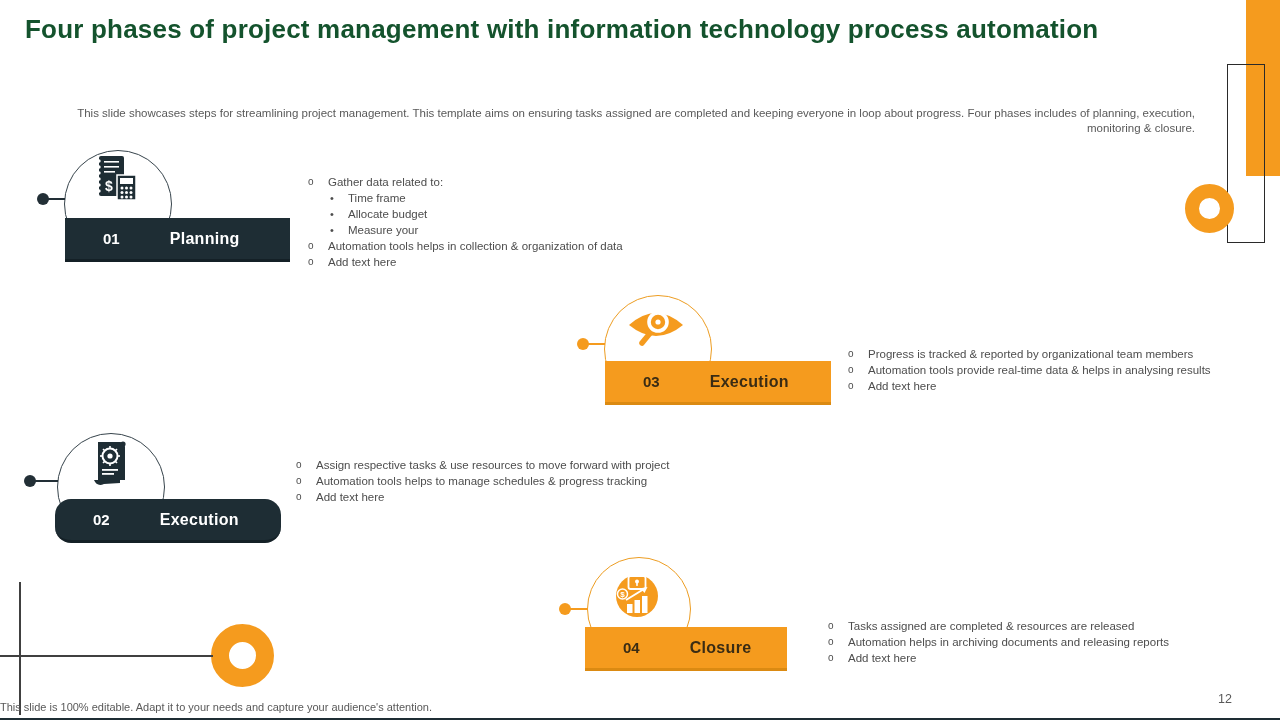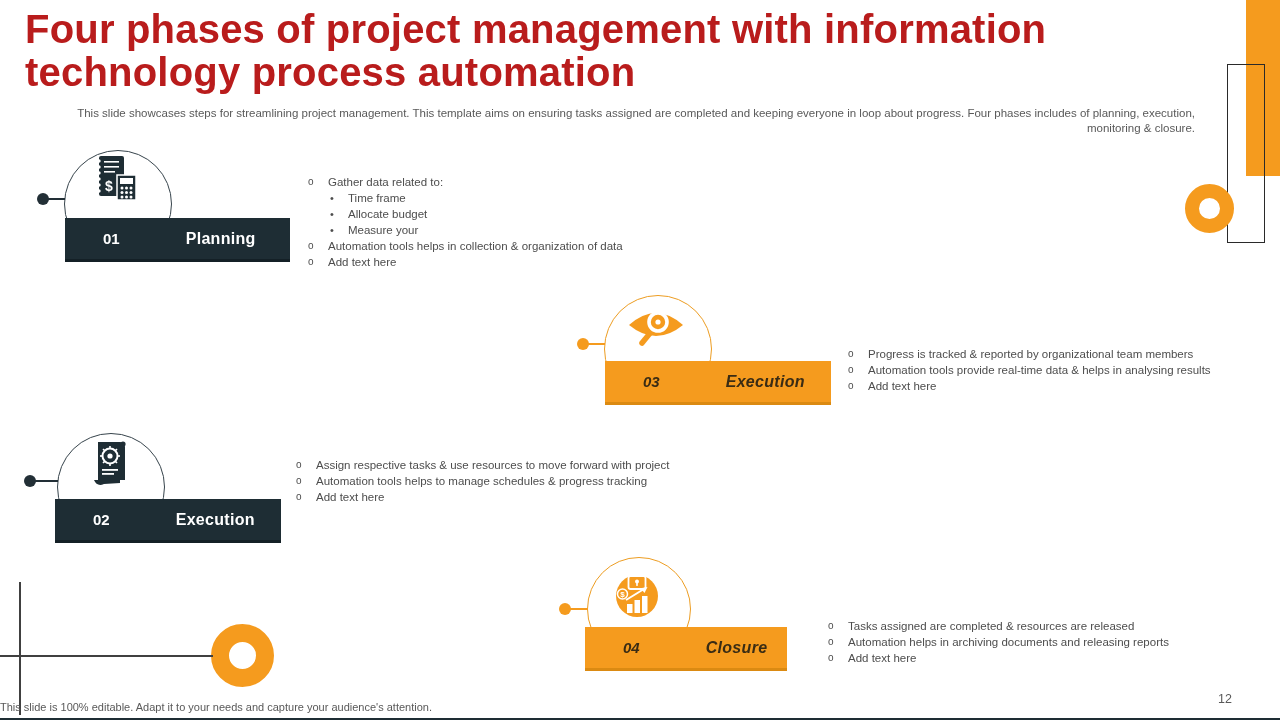--- a/index.html
+++ b/index.html
@@ -1,39 +1,39 @@
 <!DOCTYPE html>
 <html><head>
 <meta charset="utf-8">
 <style>
   html,body{margin:0;padding:0;background:#e8e8e8;}
   .slide{position:relative;width:1280px;height:720px;background:#ffffff;overflow:hidden;
          font-family:"Liberation Sans",sans-serif;}
   
-  .title{position:absolute;left:25px;top:8px;width:1120px;font-size:40px;line-height:43px;
-         font-weight:bold;color:#b91c1c;letter-spacing:.2px;}
+  .title{position:absolute;left:25px;top:8px;width:1120px;font-size:26px;line-height:43px;
+         font-weight:bold;color:#14532d;letter-spacing:.2px;}
   .subtitle{position:absolute;left:25px;top:106px;width:1170px;font-size:11.5px;line-height:15px;color:#595959;text-align:right;}
   
   .bar-tr{position:absolute;right:0;top:0;width:34px;height:176px;background:#F59B1E;}
   .rect-outline{position:absolute;left:1227px;top:64px;width:38px;height:179px;
                 border:1.5px solid #2a2a2a;box-sizing:border-box;background:transparent;}
   .donut{position:absolute;border-radius:50%;box-sizing:border-box;background:transparent;}
   .donut-tr{left:1185px;top:184px;width:49px;height:49px;border:14px solid #F59B1E;}
   .donut-bl{left:211px;top:624px;width:63px;height:63px;border:18px solid #F59B1E;}
   .vline-bl{position:absolute;left:19px;top:582px;width:1.5px;height:133px;background:#404040;}
   .hline-bl{position:absolute;left:0;top:655px;width:213px;height:1.5px;background:#404040;}
   .bottom-line{position:absolute;left:0;bottom:0;width:1280px;height:2px;background:#1E2D34;}
   
   .circle{position:absolute;width:108px;height:108px;border-radius:50%;box-sizing:border-box;background:transparent;}
   .circle.dark{border:1.5px solid #37444c;}
   .circle.orange{border:1.5px solid #ED9D22;}
   .phase-box{position:absolute;display:flex;align-items:center;height:44px;box-sizing:border-box;
-             padding-left:38px;gap:42px;font-weight:bold;}
+             padding-left:38px;gap:26px;font-weight:bold;}
   .phase-box.dark{background:#1E2D34;color:#ffffff;border-bottom:3px solid #142026;}
-  .phase-box.orange{background:#F59B1E;color:#3a2c14;border-bottom:3px solid #DB8A12;font-style:italic;}
+  .phase-box.orange{background:#F59B1E;color:#3a2c14;border-bottom:3px solid #DB8A12;}
   .phase-num{font-size:15px;}
   .phase-label{font-size:16px;letter-spacing:.3px;padding-left:24px;}
   .dot{position:absolute;width:12px;height:12px;border-radius:50%;}
   .dot.dark{background:#222F36;}
   .dot.orange{background:#F59B1E;}
   .connector{position:absolute;height:1.5px;}
   .connector.dark{background:#222F36;}
   .connector.orange{background:#F59B1E;}
   .icon-wrap{position:absolute;}
   
@@ -174,21 +174,21 @@
           <line x1="30" y1="23" x2="32" y2="25"></line>
         <line x1="32" y1="11" x2="30" y2="13"></line>
           <line x1="20" y1="23" x2="18" y2="25"></line>
       </g>
       <rect x="17" y="31" width="16" height="1.8" fill="#ffffff"></rect>
       <rect x="17" y="35" width="12" height="1.8" fill="#ffffff"></rect>
     </svg>
   </div>
   <div class="dot dark" style="left:24px;top:475px;"></div>
   <div class="connector dark" style="left:34px;top:480px;width:24px;"></div>
-  <div class="phase-box dark" style="left:55px;top:499px;width:226px;">
+  <div class="phase-box dark" style="left:55px;top:499px;width:226px;border-radius:16px;">
     <span class="phase-num">02</span>
     <span class="phase-label">Execution</span>
   </div>
   <div class="bullets" style="left:296px;top:457px;width:395px;">
     <div class="bullet-row">
       <span class="bullet-marker">o</span>
       <span class="bullet-text">Assign respective tasks &amp; use resources to move forward with project</span>
     </div>
     <div class="bullet-row">
       <span class="bullet-marker">o</span>

